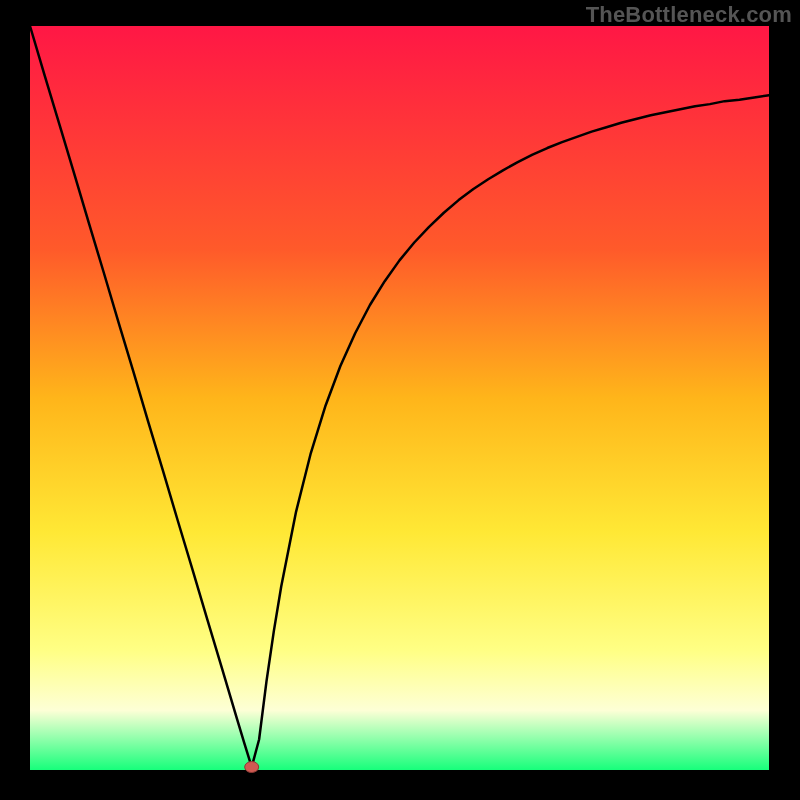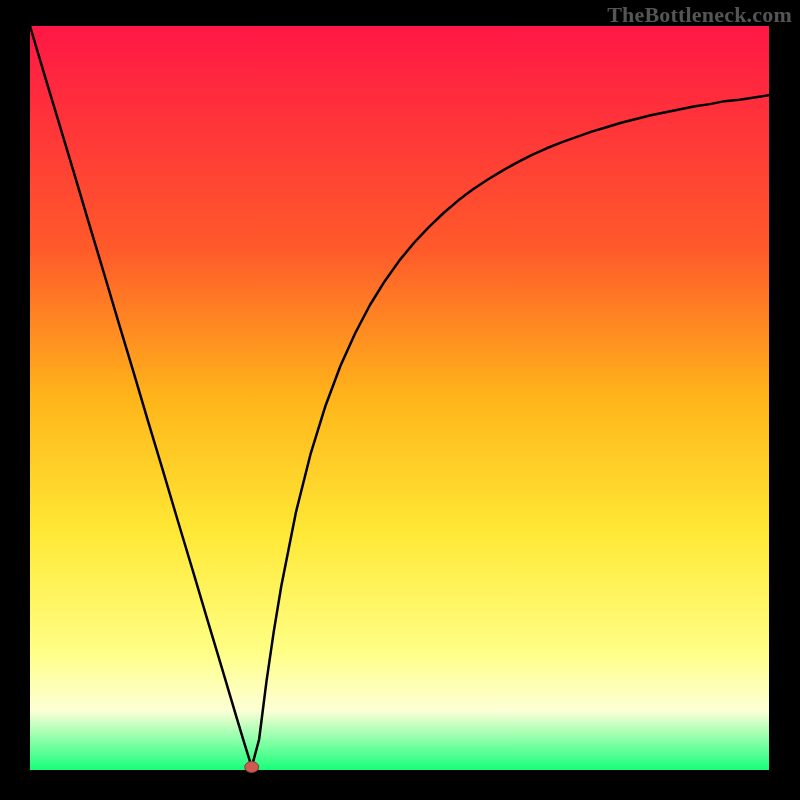--- a/index.html
+++ b/index.html
@@ -9,21 +9,20 @@
     height: 800px;
     background: #000;
     overflow: hidden;
     font-family: Arial, Helvetica, sans-serif;
   }
   .outer {
     position: relative;
     width: 800px;
     height: 682px;
     background: #000;
-    font-family: Liberation Serif, serif;
   }
   .watermark {
     position: absolute;
     top: 2px;
     right: 8px;
     color: #555;
     font-size: 22px;
     font-weight: 600;
     letter-spacing: 0.2px;
     z-index: 4;

